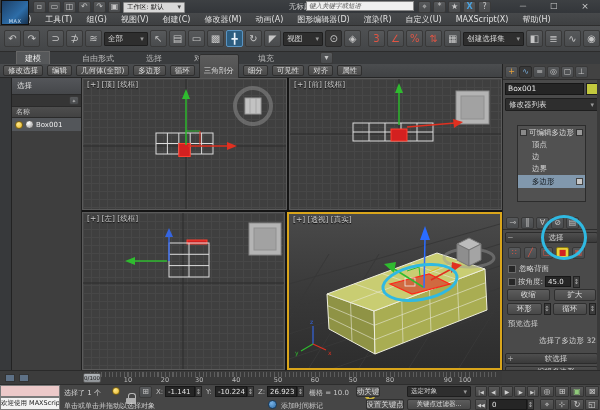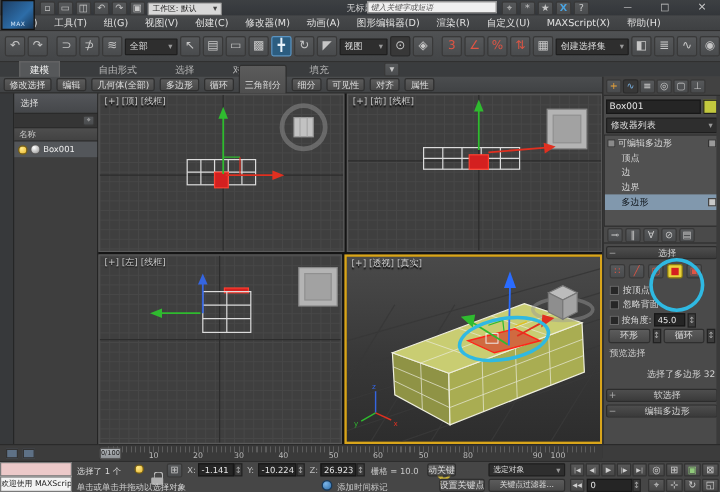--- a/index.html
+++ b/index.html
@@ -321,21 +321,21 @@
     </div>
     <div class="row" style="height:17px;gap:2px;padding:2px">
       <span class="field" style="flex:1;height:12px;font-size:7.5px">Box001</span>
       <span class="swatch" style="width:12px;height:12px"></span>
     </div>
     <div class="dd" style="margin:1px 2px;height:13px">
       <span>修改器列表</span>
         <span class="car">▾</span>
     </div>
 
-    <div style="margin:0;height:77px;background:#515151;border:1px solid #2c2c2c;font-size:7.5px;overflow:hidden">
+    <div style="margin:14px;height:77px;background:#515151;border:1px solid #2c2c2c;font-size:7.5px;overflow:hidden">
       <div class="row" style="height:13px;gap:2px;padding:0 2px">
         <span style="width:7px;height:7px;background:#8a8a8a;border:1px solid #333;flex:0 0 auto"></span>
         <span class="lbl" style="flex:1">可编辑多边形</span>
         <span style="width:7px;height:7px;background:#9a9a9a;border:1px solid #333;flex:0 0 auto"></span>
       </div>
       <div class="row" style="height:12px;padding-left:14px">
           <span class="lbl">顶点</span>
         </div>
       <div class="row" style="height:12px;padding-left:14px">
           <span class="lbl">边</span>
@@ -362,31 +362,31 @@
     </div>
     <div class="row" style="height:20px;gap:3px;padding-left:5px">
       <span class="ic sm" style="color:#e05544">∷</span>
       <span class="ic sm" style="color:#e05544">╱</span>
       <span class="ic sm" style="color:#e05544">▢</span>
       <span class="ic sm" style="background:#e8d23a;border-color:#8a7a10;color:#d42020">■</span>
       <span class="ic sm" style="color:#e05544">▣</span>
     </div>
     <div class="row" style="height:12px;gap:3px;padding-left:5px">
       <span class="cb"></span>
-      <span class="lbl" style="font-size:7.5px">按顶点</span>
-    </div>
-    <div class="row" style="height:12px;gap:3px;padding-left:5px">
-      <span class="cb"></span>
       <span class="lbl" style="font-size:7.5px">忽略背面</span>
     </div>
     <div class="row" style="height:13px;gap:2px;padding-left:5px">
       <span class="cb"></span>
       <span class="lbl" style="font-size:7.5px">按角度:</span>
       <span class="field" style="width:26px;height:11px">45.0</span>
       <span class="spin">↕</span>
+    </div>
+    <div class="row" style="height:14px;gap:4px;padding:1px 4px">
+      <span class="btn" style="flex:1;height:12px">收缩</span>
+      <span class="btn" style="flex:1;height:12px">扩大</span>
     </div>
     <div class="row" style="height:14px;gap:2px;padding:1px 4px">
       <span class="btn" style="flex:1;height:12px">环形</span>
       <span class="spin">↕</span>
       <span class="btn" style="flex:1;height:12px">循环</span>
       <span class="spin">↕</span>
     </div>
     <div class="lbl" style="padding:3px 0 1px 5px;font-size:7.5px;color:#c8c8c8">预览选择</div>
     <div class="lbl" style="padding:6px 4px 4px;text-align:right;font-size:7.5px;color:#cfcfcf">选择了多边形 32</div>
     <div class="roll" style="margin:3px 2px 0;height:11px">

